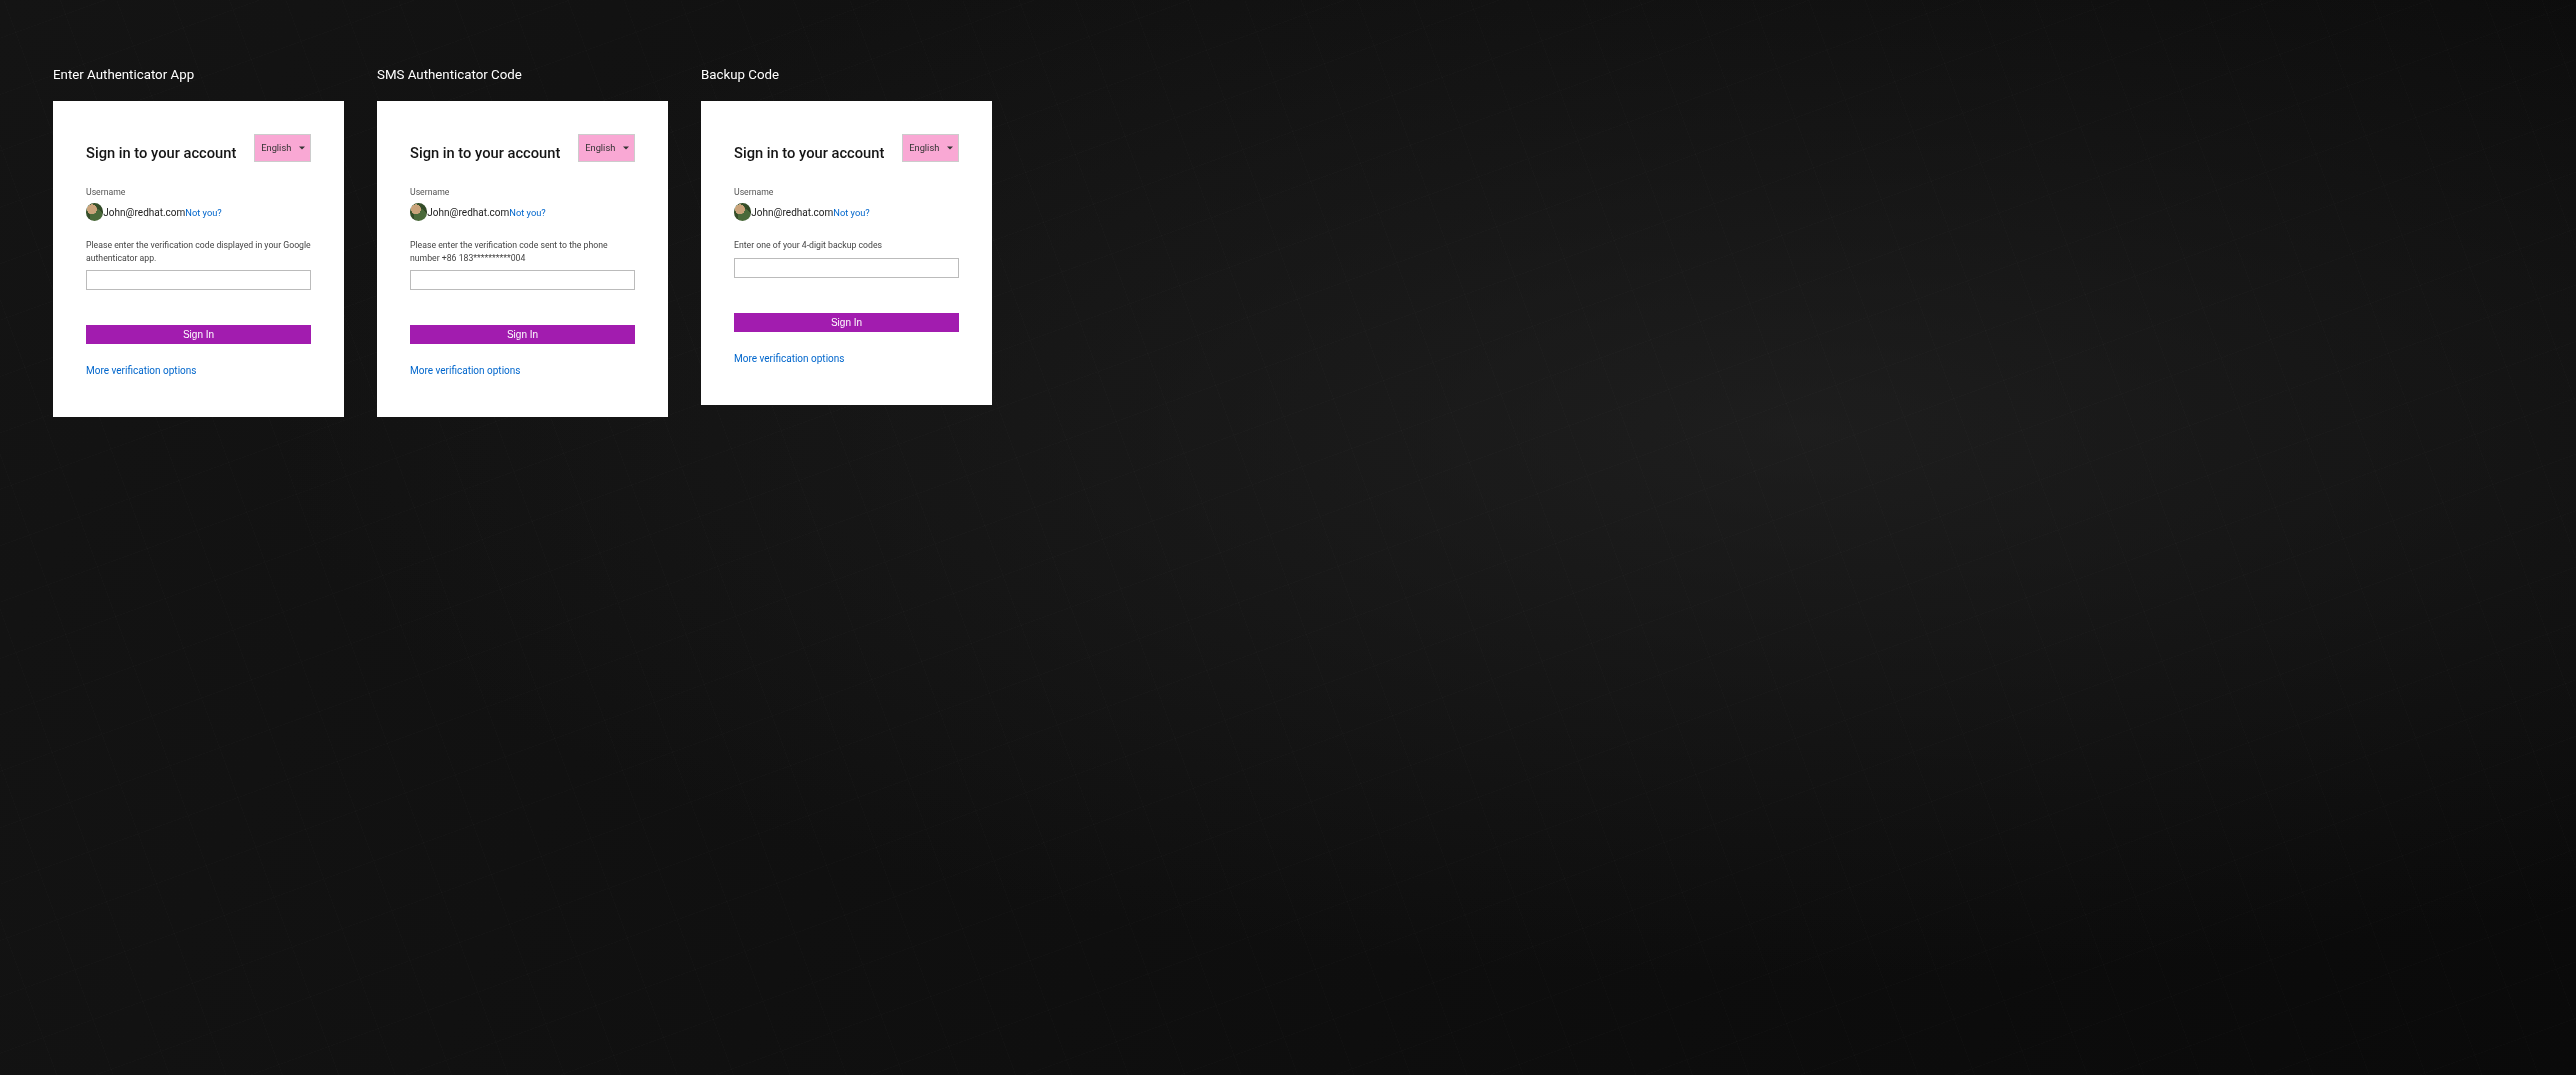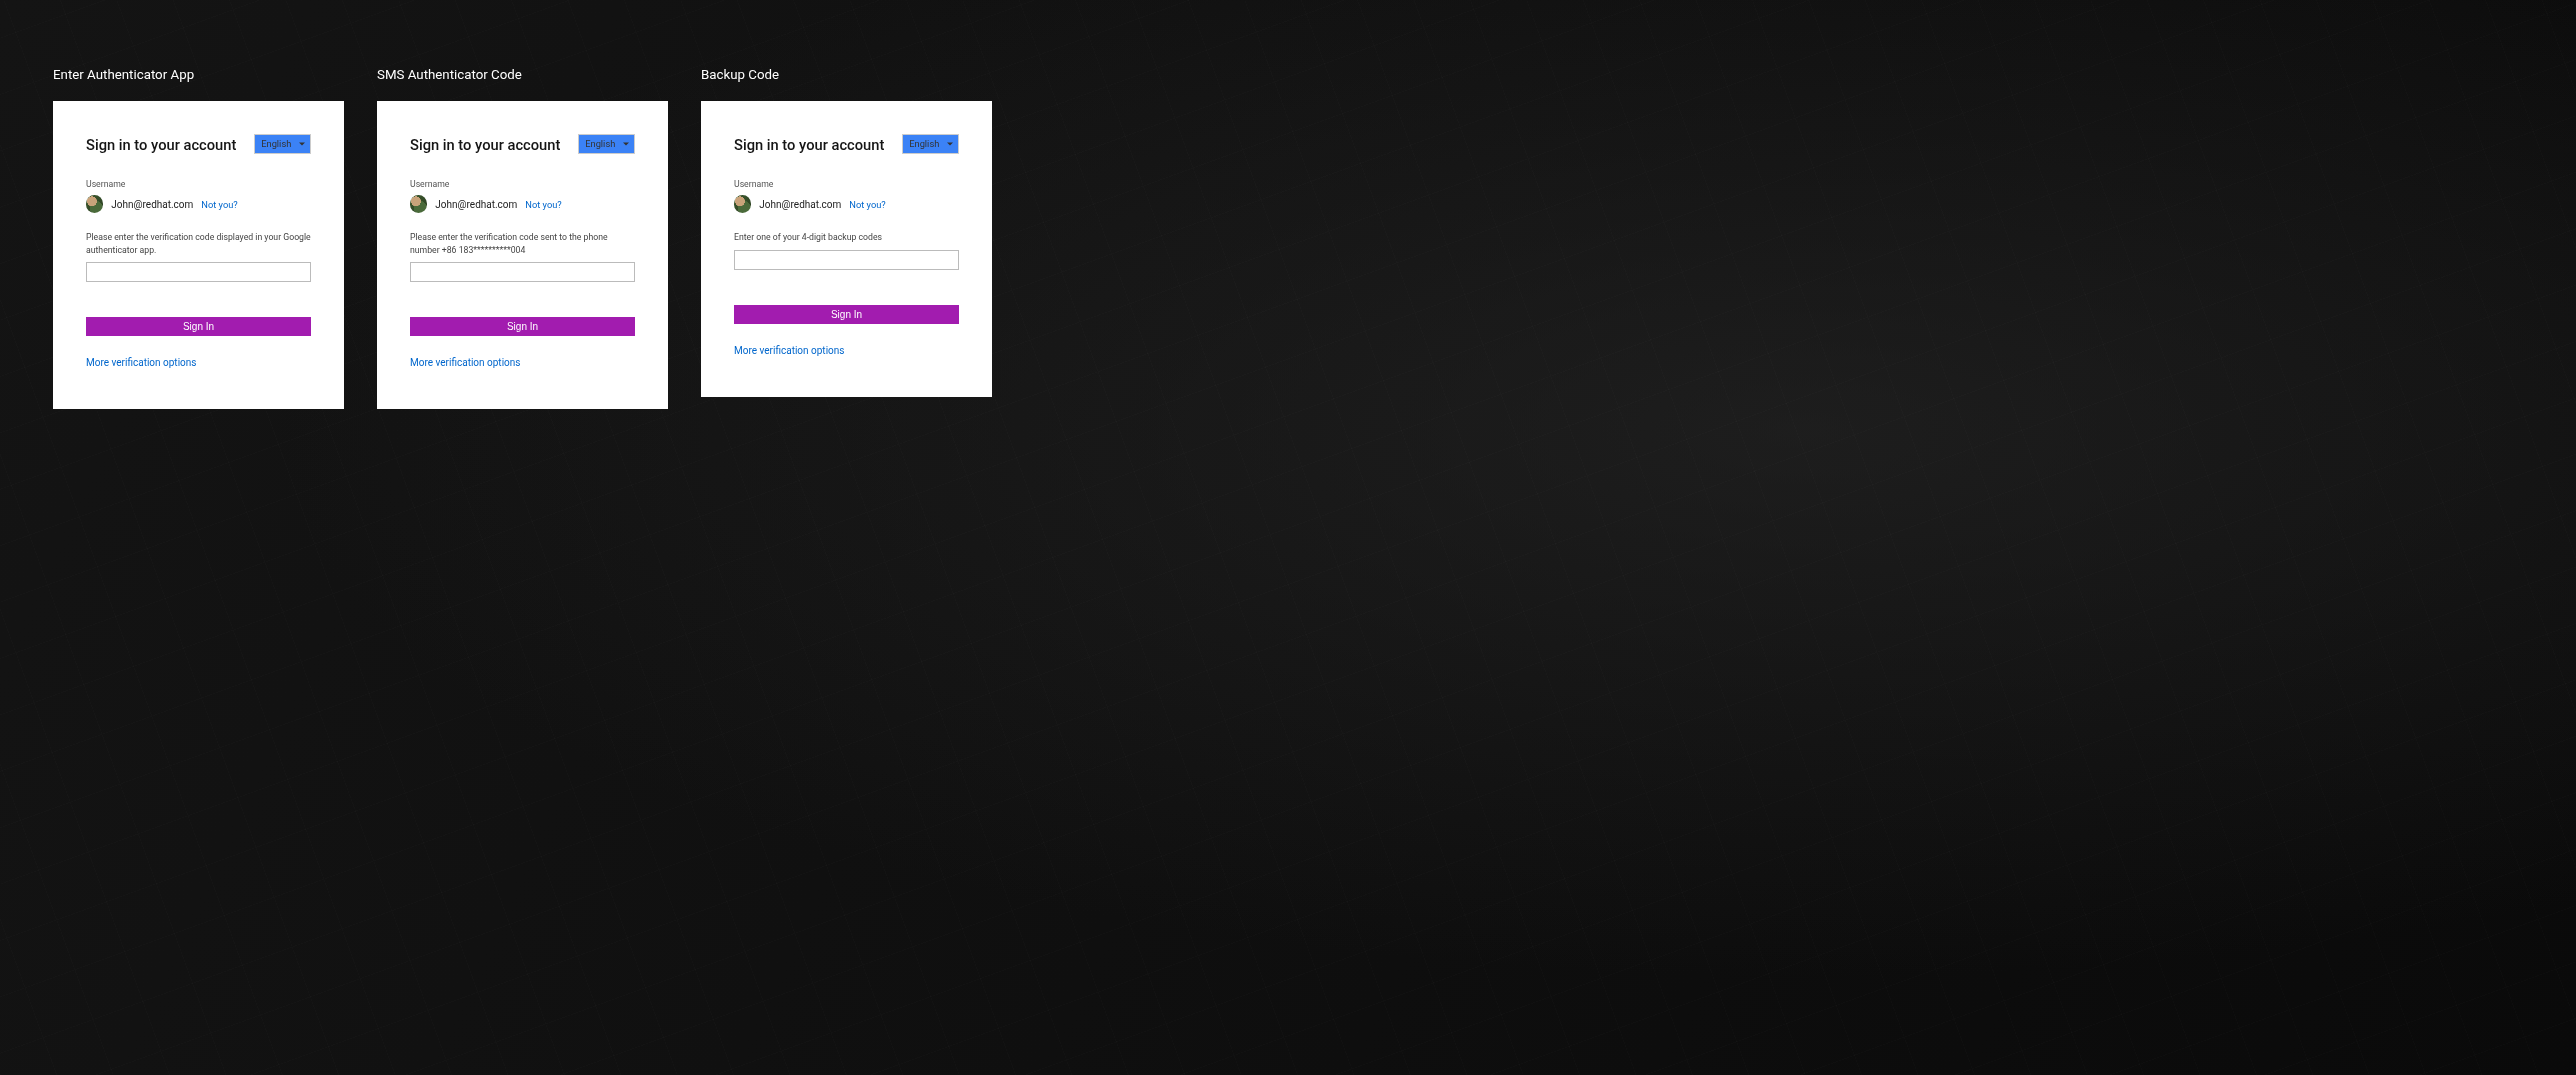--- a/index.html
+++ b/index.html
@@ -58,22 +58,22 @@
   }
 
   .card-title {
     font-size: 14.7px;
     font-weight: 500;
     color: #151515;
   }
 
   .lang-select {
     border: 0.7px solid #ccc;
-    background: #3b82f6;
-    height: 20px;
+    background: #f9a8d4;
+    height: 28px;
     padding: 0 18.7px 0 6.7px;
     font-size: 9.3px;
     color: #333;
     display: inline-flex;
     align-items: center;
     position: relative;
     cursor: pointer;
   }
   .lang-select .caret {
     position: absolute;
@@ -89,21 +89,20 @@
   .field-label {
     font-size: 8.7px;
     color: #555;
     margin-bottom: 6.7px;
     display: block;
   }
 
   .user-row {
     display: flex;
     align-items: center;
-    gap: 8px;
     margin-bottom: 18.7px;
   }
   .avatar {
     width: 17.3px; height: 17.3px;
     border-radius: 50%;
     background:
       radial-gradient(circle at 35% 35%, #c9a37a 0 30%, transparent 31%),
       radial-gradient(circle at 60% 70%, #4a6a3a 0 40%, transparent 41%),
       linear-gradient(135deg,#3d5a2f,#2a3d20);
     display:inline-block;

